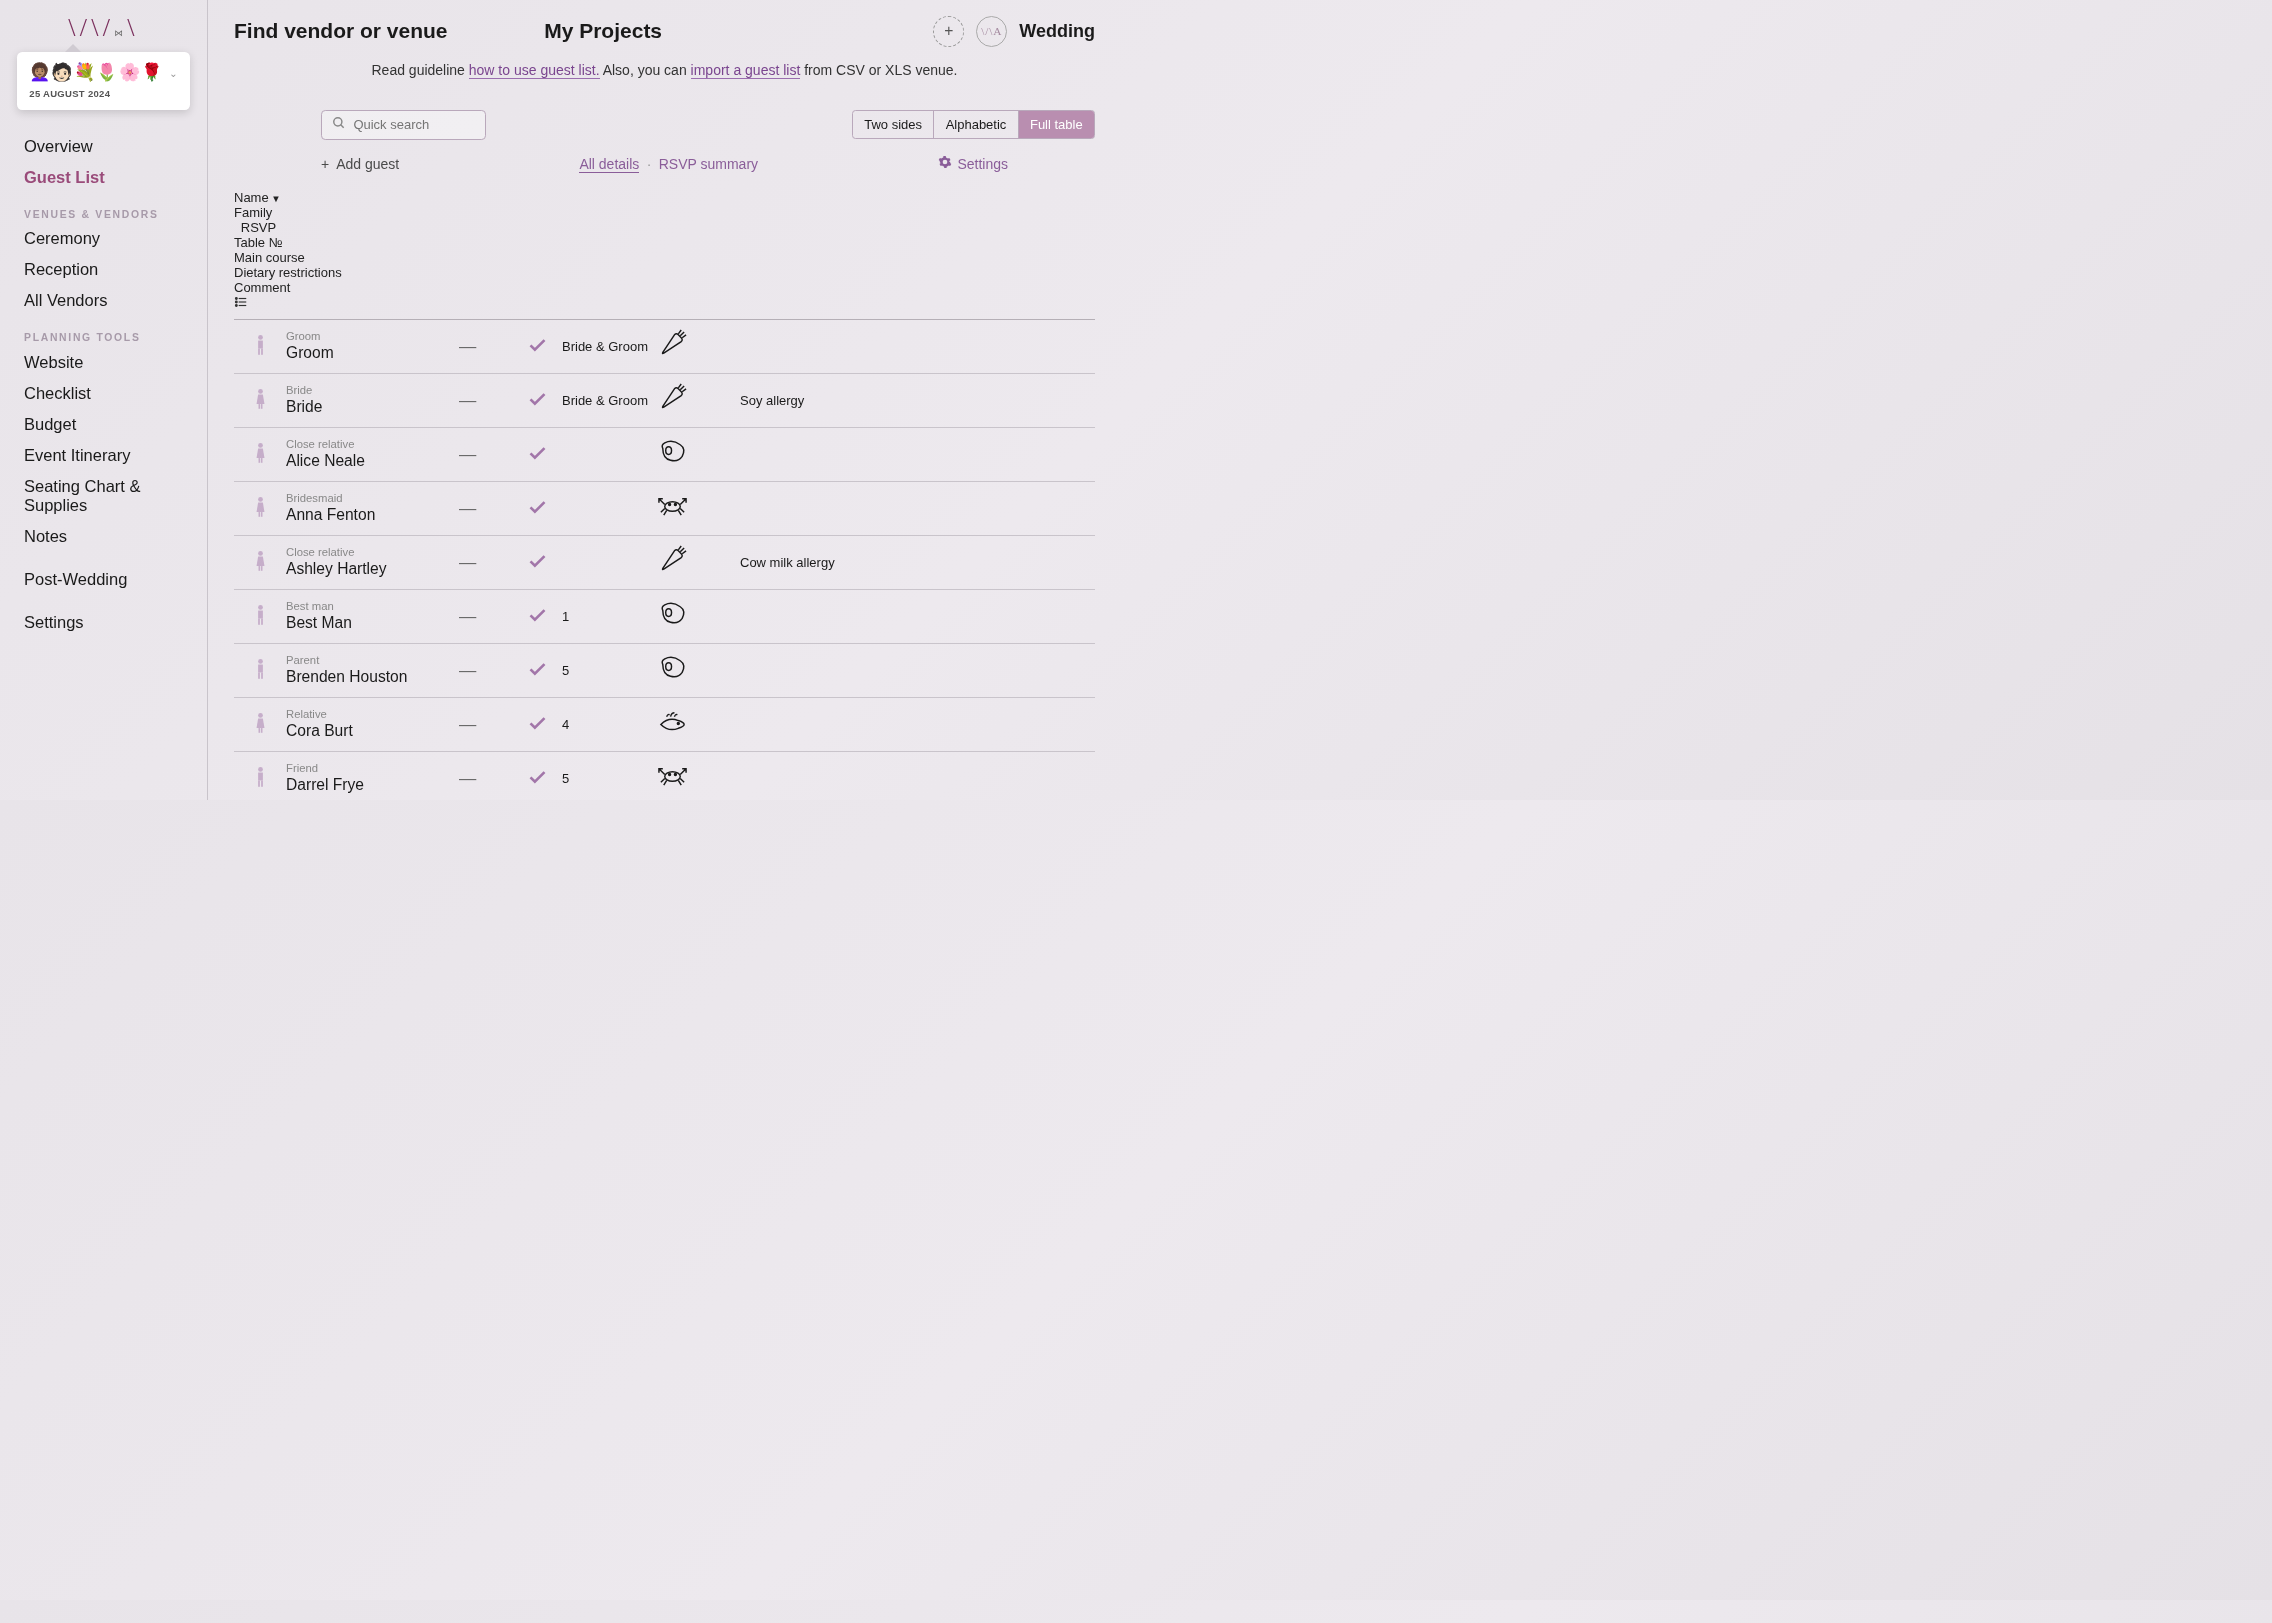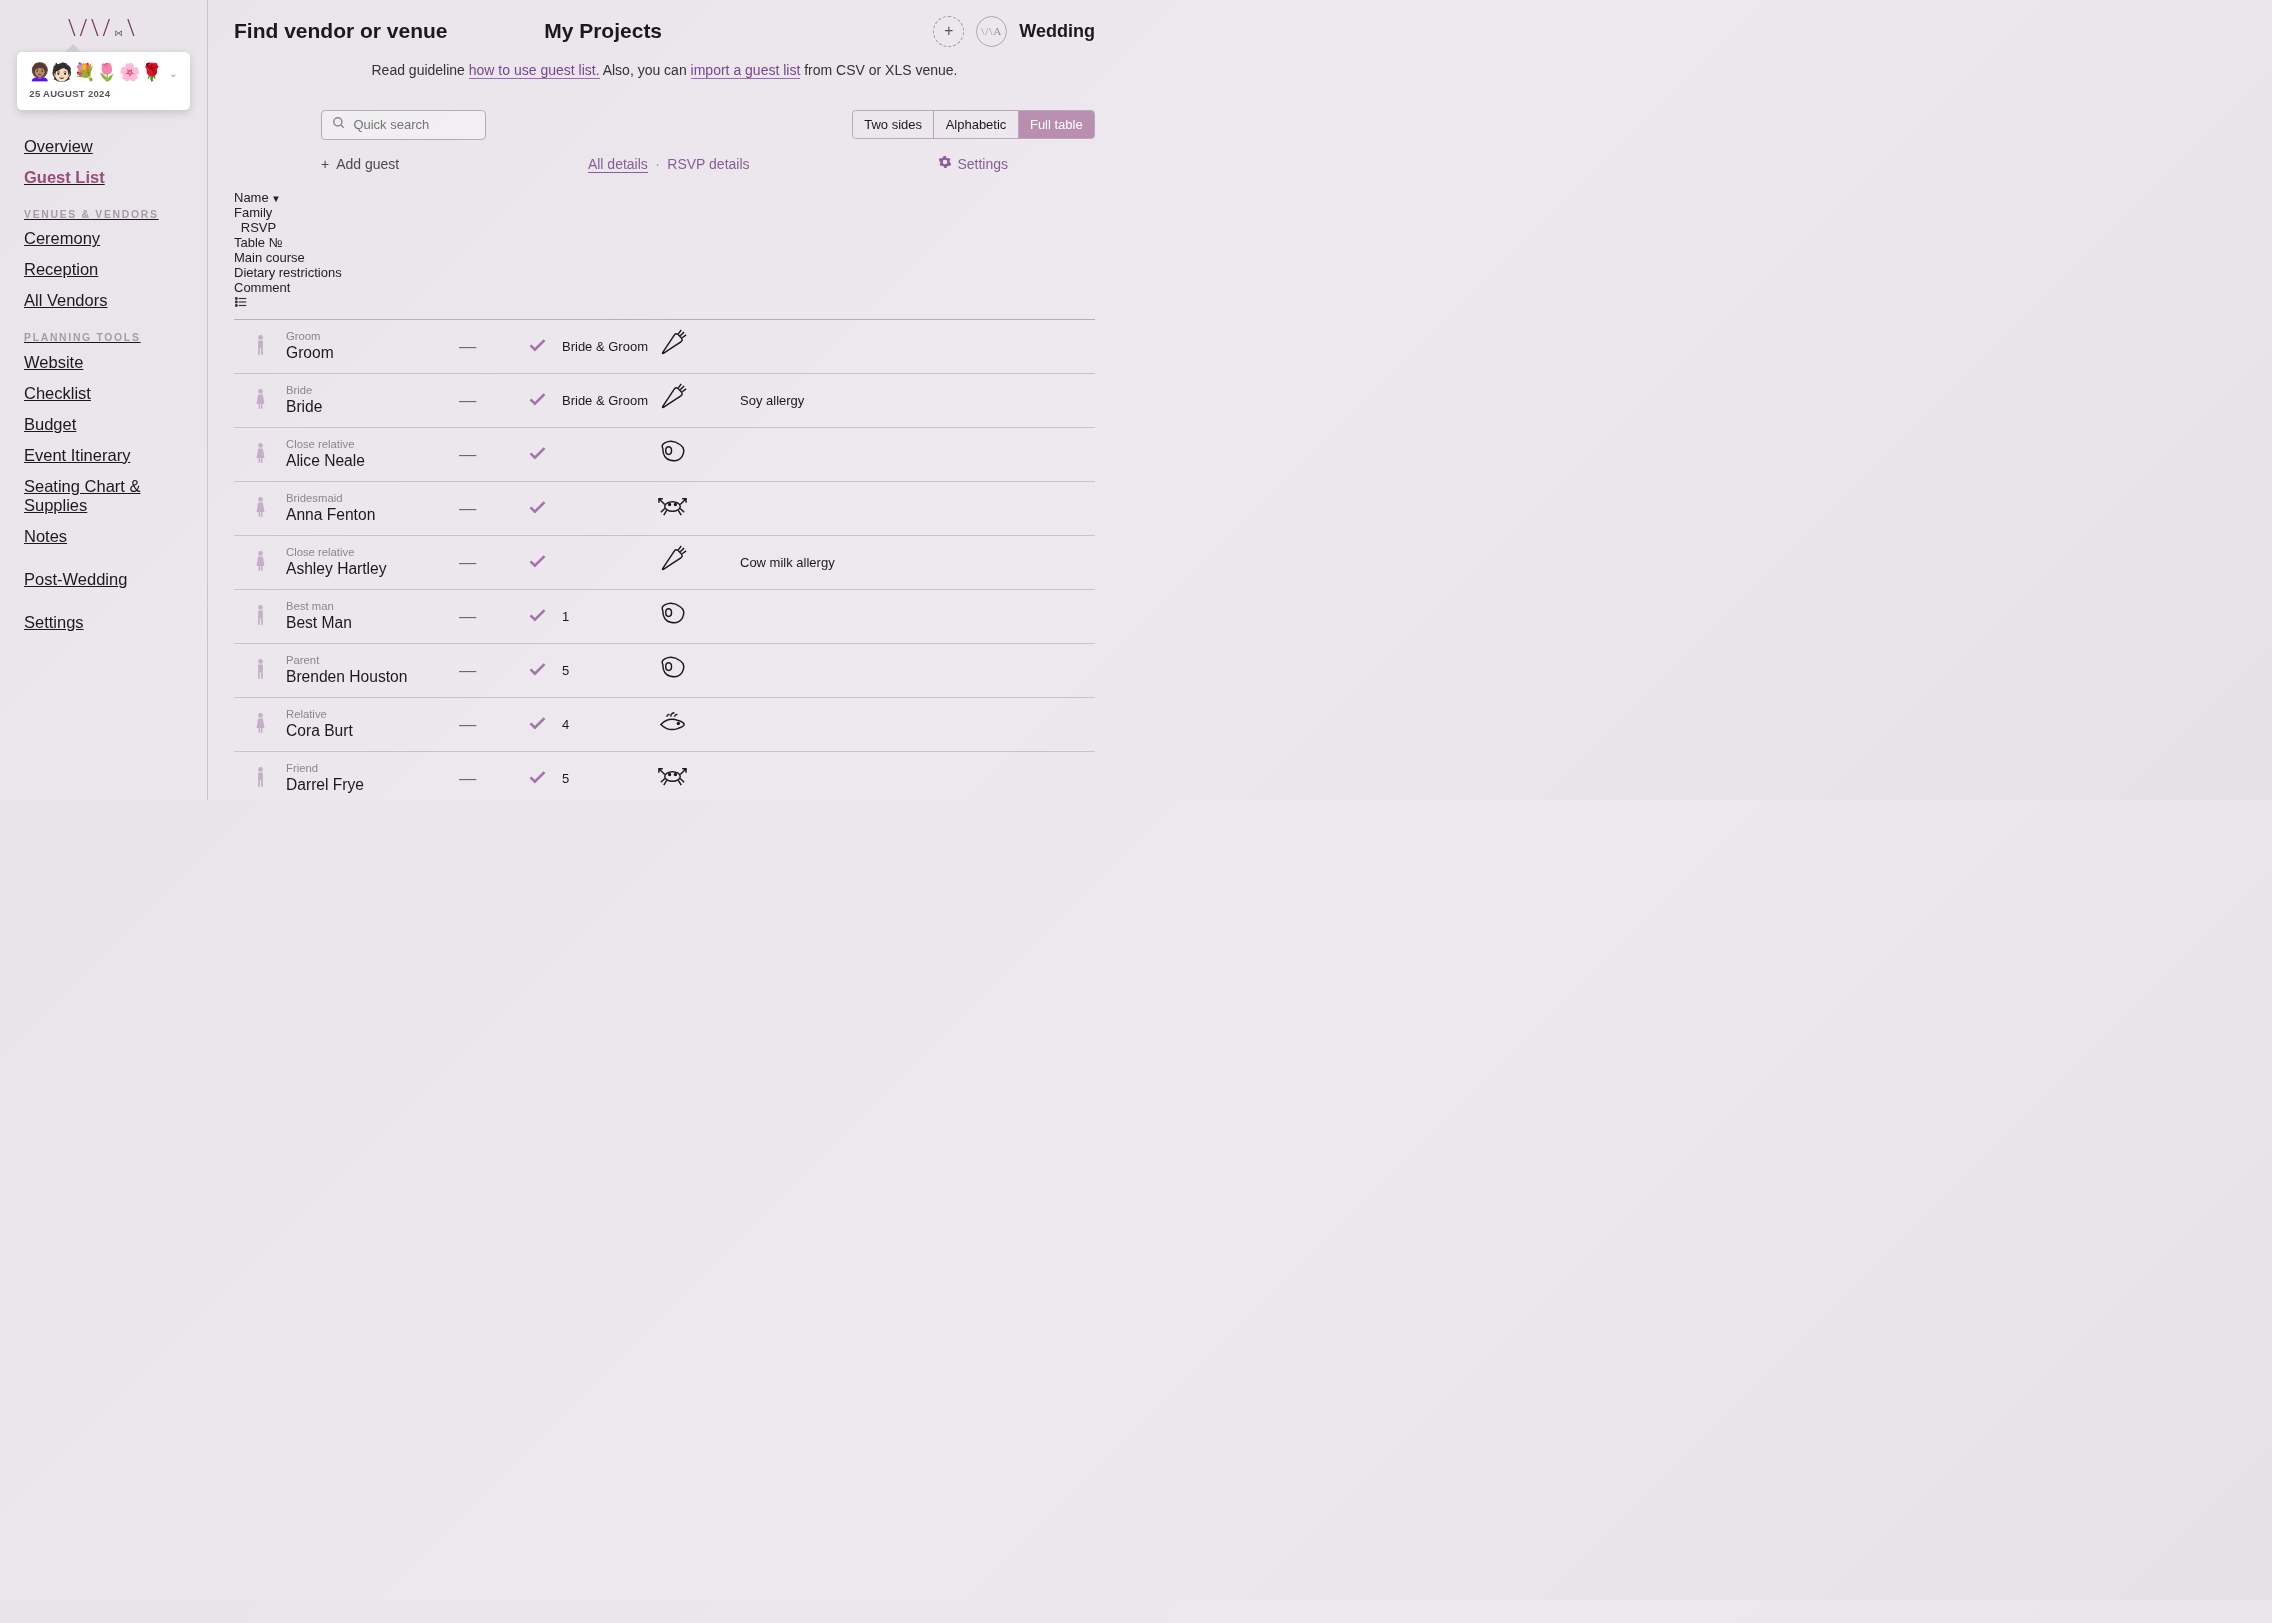--- a/index.html
+++ b/index.html
@@ -41,21 +41,21 @@
   position: absolute;
   top: -7.8px; left: 48px;
   width: 0; height: 0;
   border-left: 8.7px solid transparent;
   border-right: 8.7px solid transparent;
   border-bottom: 8.7px solid #d0cbd2;
 }
 .project-card .emojis { font-size: 17.3px; letter-spacing: 0.9px; }
 .project-card .chev { float: right; color: #999; font-size: 10.4px; margin-top: 5.2px; }
 .project-card .date { font-size: 9.5px; font-weight: 700; color: #555; margin-top: 5.2px; letter-spacing: 0.3px; }
-.nav { padding: 8.7px 24px; text-decoration: underline; }
+.nav { padding: 8.7px 24px; }
 .nav-item {
   display: block;
   padding: 6px 0;
   font-size: 16.5px;
   color: #1a1a1a;
   cursor: pointer;
 }
 .nav-item.active { color: #9a4b7a; font-weight: 600; }
 .nav-head {
   font-size: 10.4px;
@@ -237,21 +237,21 @@
   </div>
 
   <div class="row2">
     <div class="add-guest">
       <span>+</span>
       <span>Add guest</span>
     </div>
     <div class="details">
       <span class="active-det">All details</span>
       <span class="sep">·</span>
-      <span class="rsvp">RSVP details</span>
+      <span class="rsvp">RSVP summary</span>
     </div>
     <div class="settings-btn">
       <span>
         <svg width="14" height="14" viewBox="0 0 24 24" fill="#8a5d99">
             <path d="M12 8a4 4 0 100 8 4 4 0 000-8zm9 4a9 9 0 01-.2 1.9l2 1.6-2 3.4-2.4-1a8 8 0 01-3.3 1.9l-.4 2.6h-4l-.4-2.6a8 8 0 01-3.3-1.9l-2.4 1-2-3.4 2-1.6A9 9 0 013 12a9 9 0 01.2-1.9l-2-1.6 2-3.4 2.4 1a8 8 0 013.3-1.9L9.3 1.6h4l.4 2.6a8 8 0 013.3 1.9l2.4-1 2 3.4-2 1.6c.1.6.2 1.3.2 1.9z"></path>
           </svg>
       </span>
       <span>Settings</span>
     </div>
   </div>

